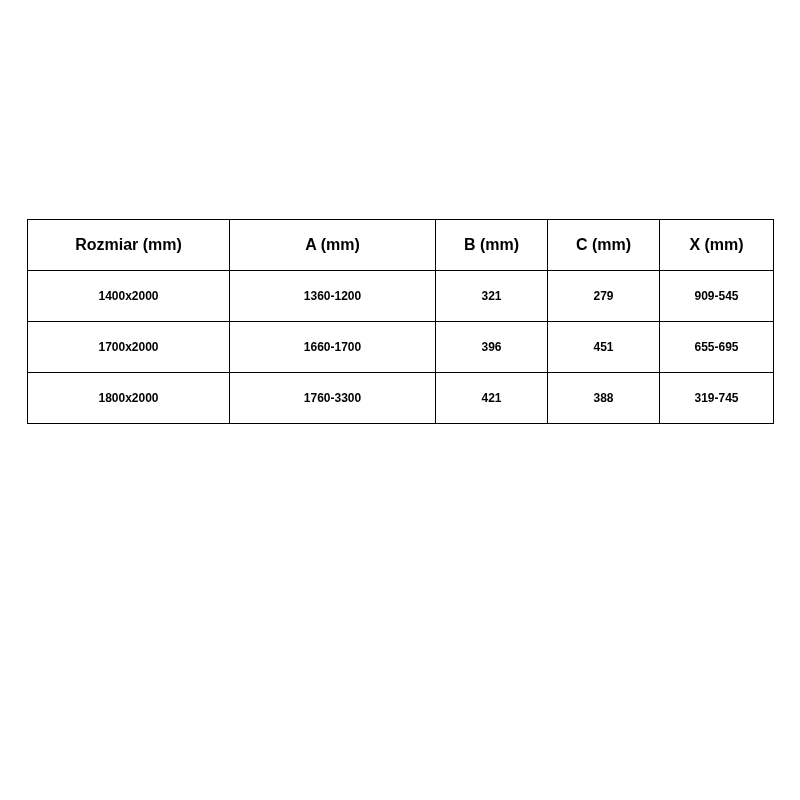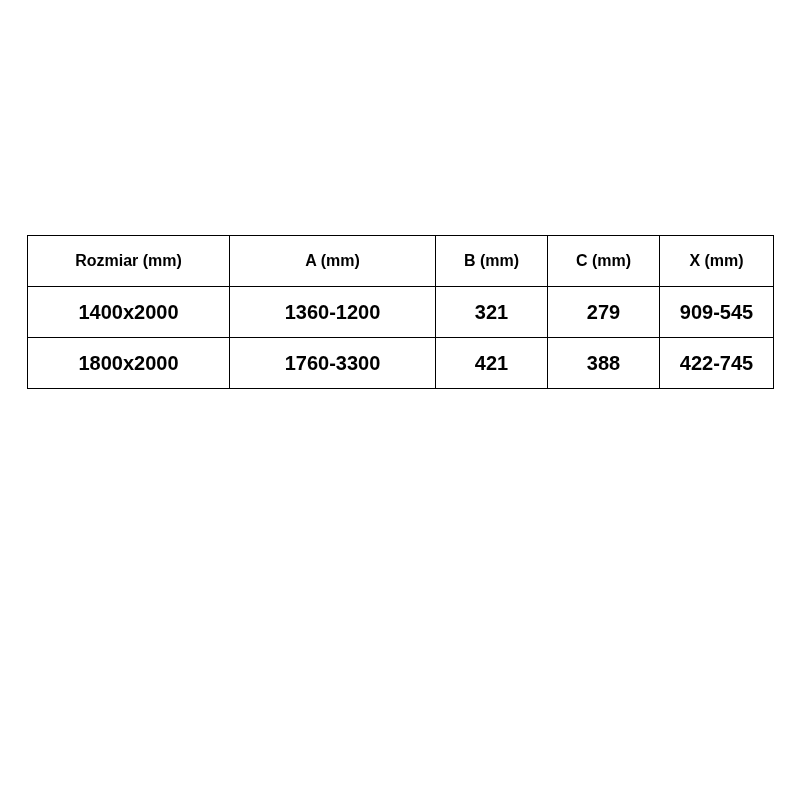--- a/index.html
+++ b/index.html
@@ -10,36 +10,36 @@
     width: 800px;
     height: 800px;
     background: #ffffff;
     font-family: "Liberation Sans", sans-serif;
     position: relative;
     overflow: hidden;
   }
   .table-wrap {
     position: absolute;
     left: 27px;
-    top: 235px;
+    top: 219px;
     width: 746px;
   }
   table.spec-table {
     border-collapse: collapse;
     width: 746px;
     table-layout: fixed;
   }
   table.spec-table td,
   table.spec-table th {
     border: 1px solid #000000;
     text-align: center;
     vertical-align: middle;
     color: #000000;
     font-weight: bold;
-    font-size: 20px;
+    font-size: 12px;
     height: 51px;
     padding: 0 4px;
     box-sizing: border-box;
     white-space: nowrap;
   }
   table.spec-table thead th {
     font-size: 16px;
   }
   
   col.c0 { width: 202px; }
@@ -71,21 +71,28 @@
     </thead>
     <tbody>
       <tr>
         <td>1400x2000</td>
         <td>1360-1200</td>
         <td>321</td>
         <td>279</td>
         <td>909-545</td>
       </tr>
       <tr>
+        <td>1700x2000</td>
+        <td>1660-1700</td>
+        <td>396</td>
+        <td>451</td>
+        <td>655-695</td>
+      </tr>
+      <tr>
         <td>1800x2000</td>
         <td>1760-3300</td>
         <td>421</td>
         <td>388</td>
-        <td>422-745</td>
+        <td>319-745</td>
       </tr>
     </tbody>
   </table>
 </div>
 
 </body></html>

